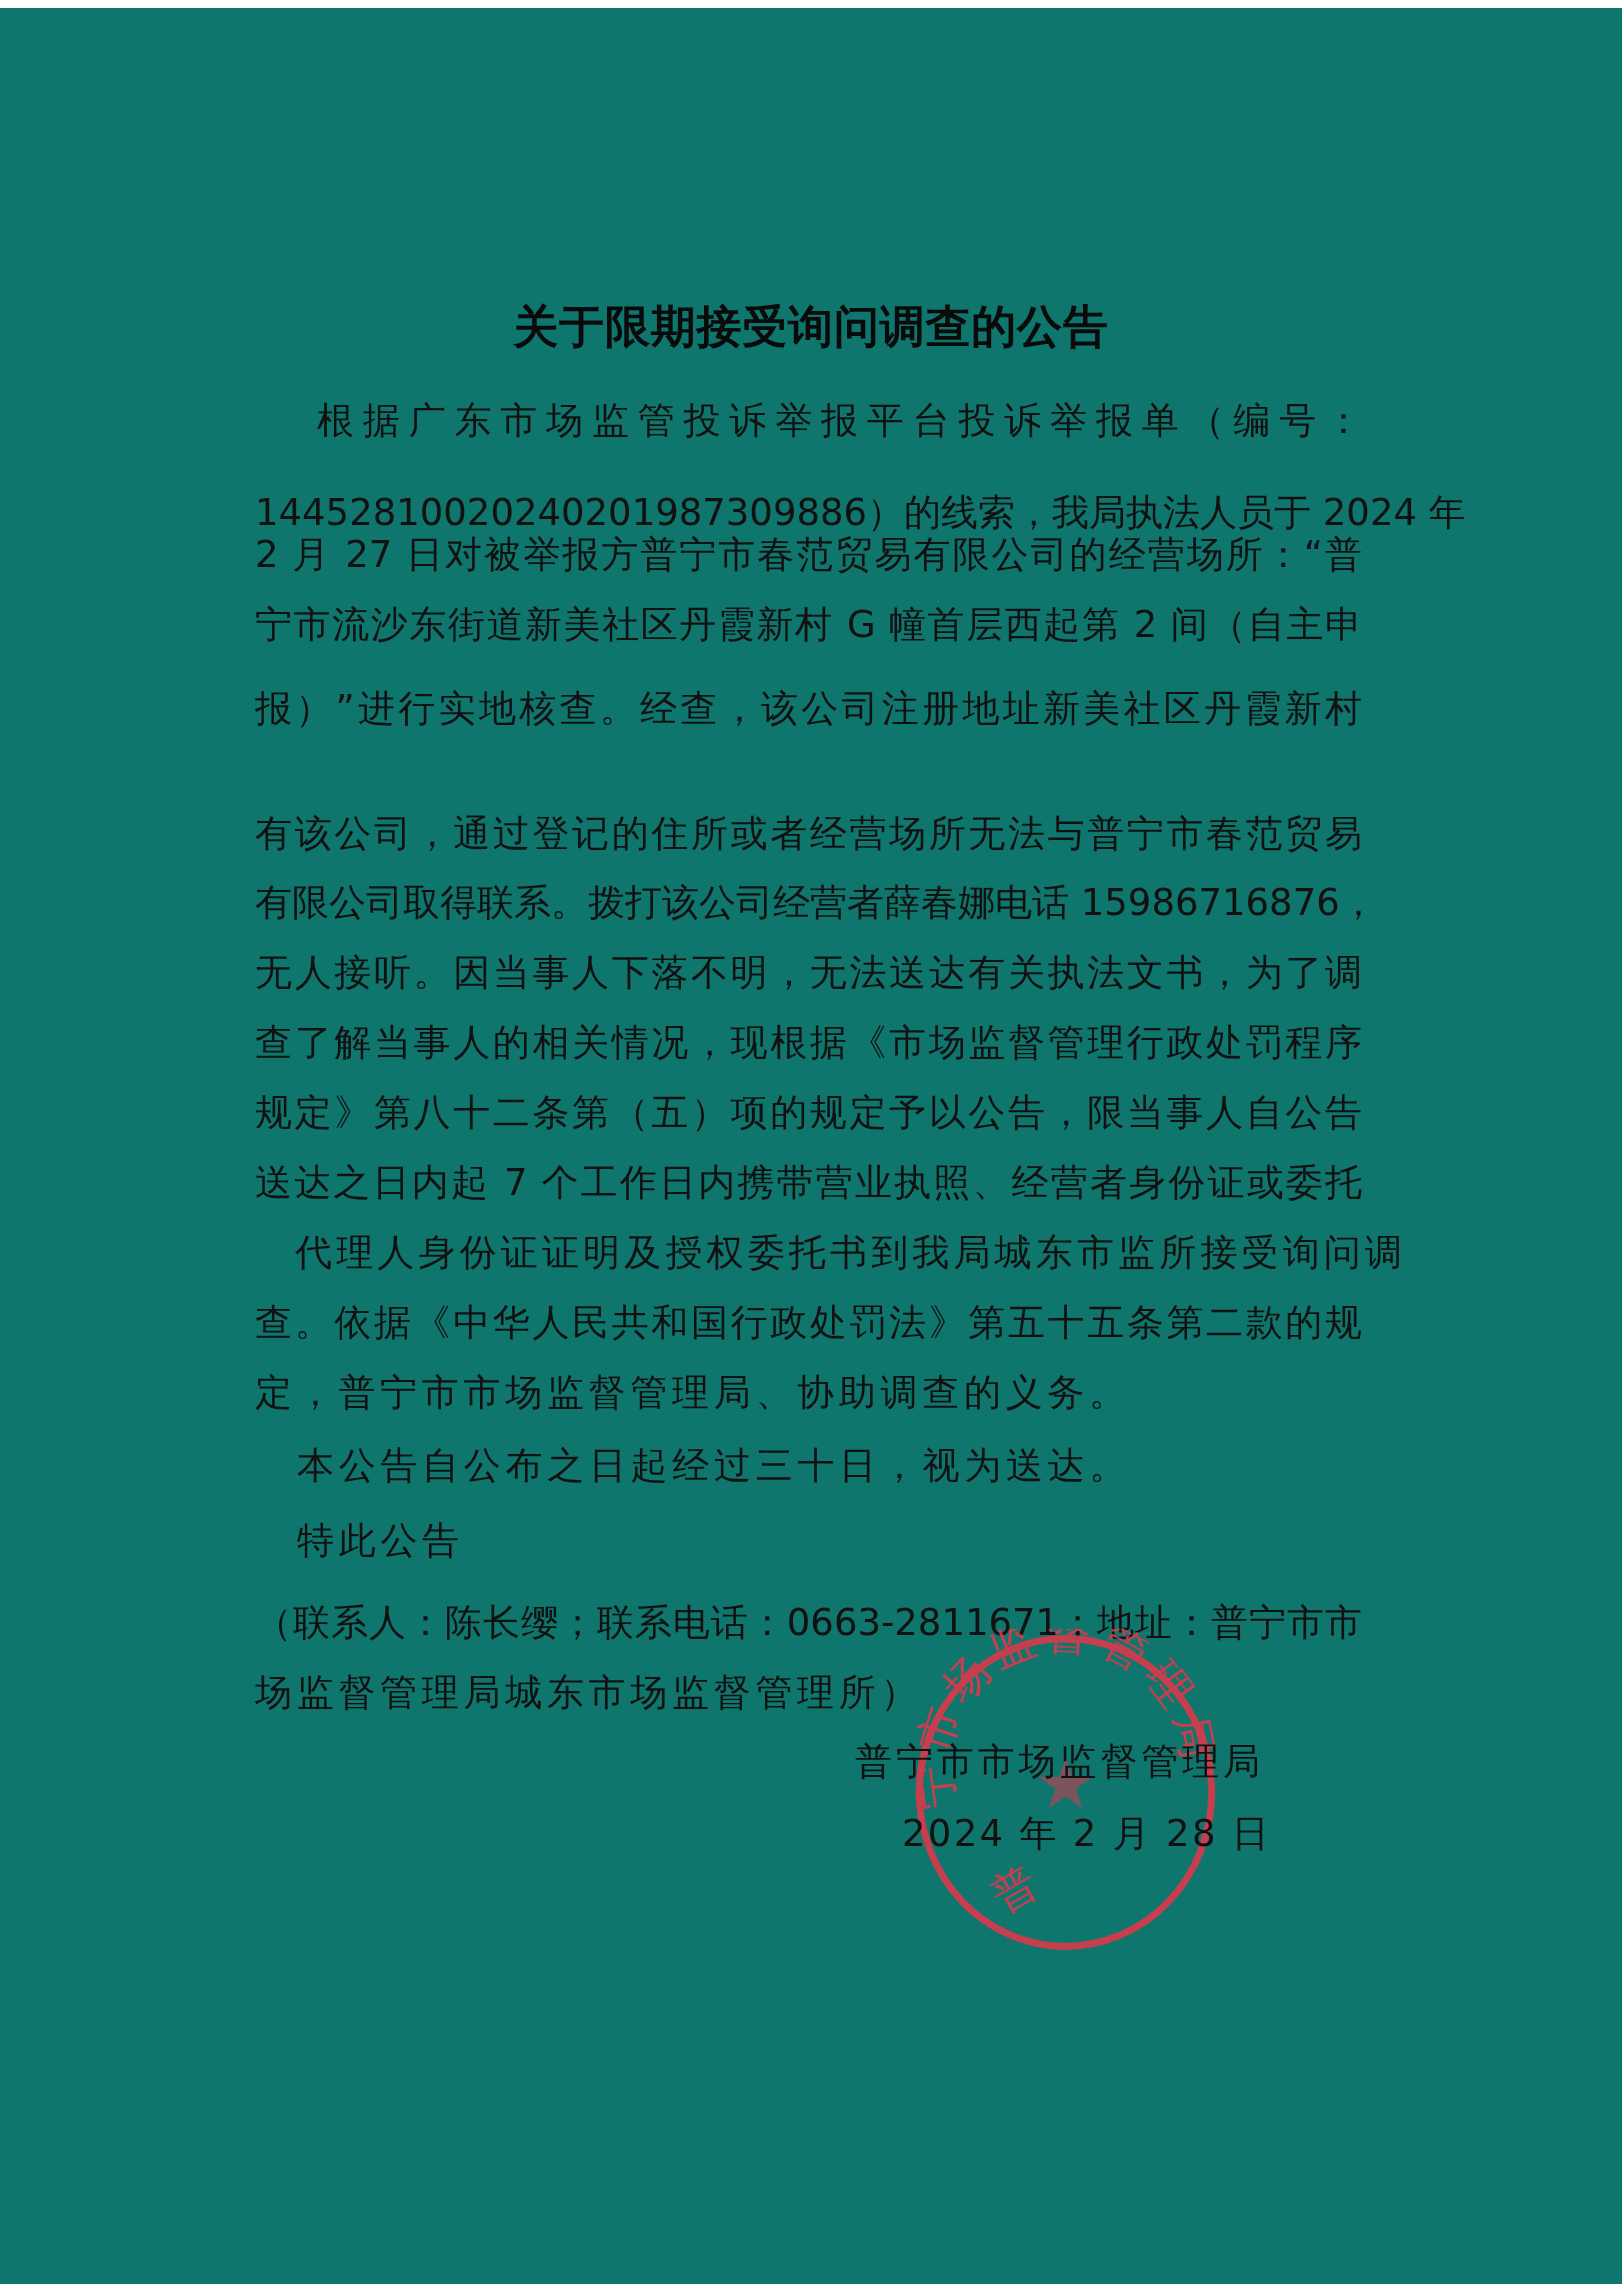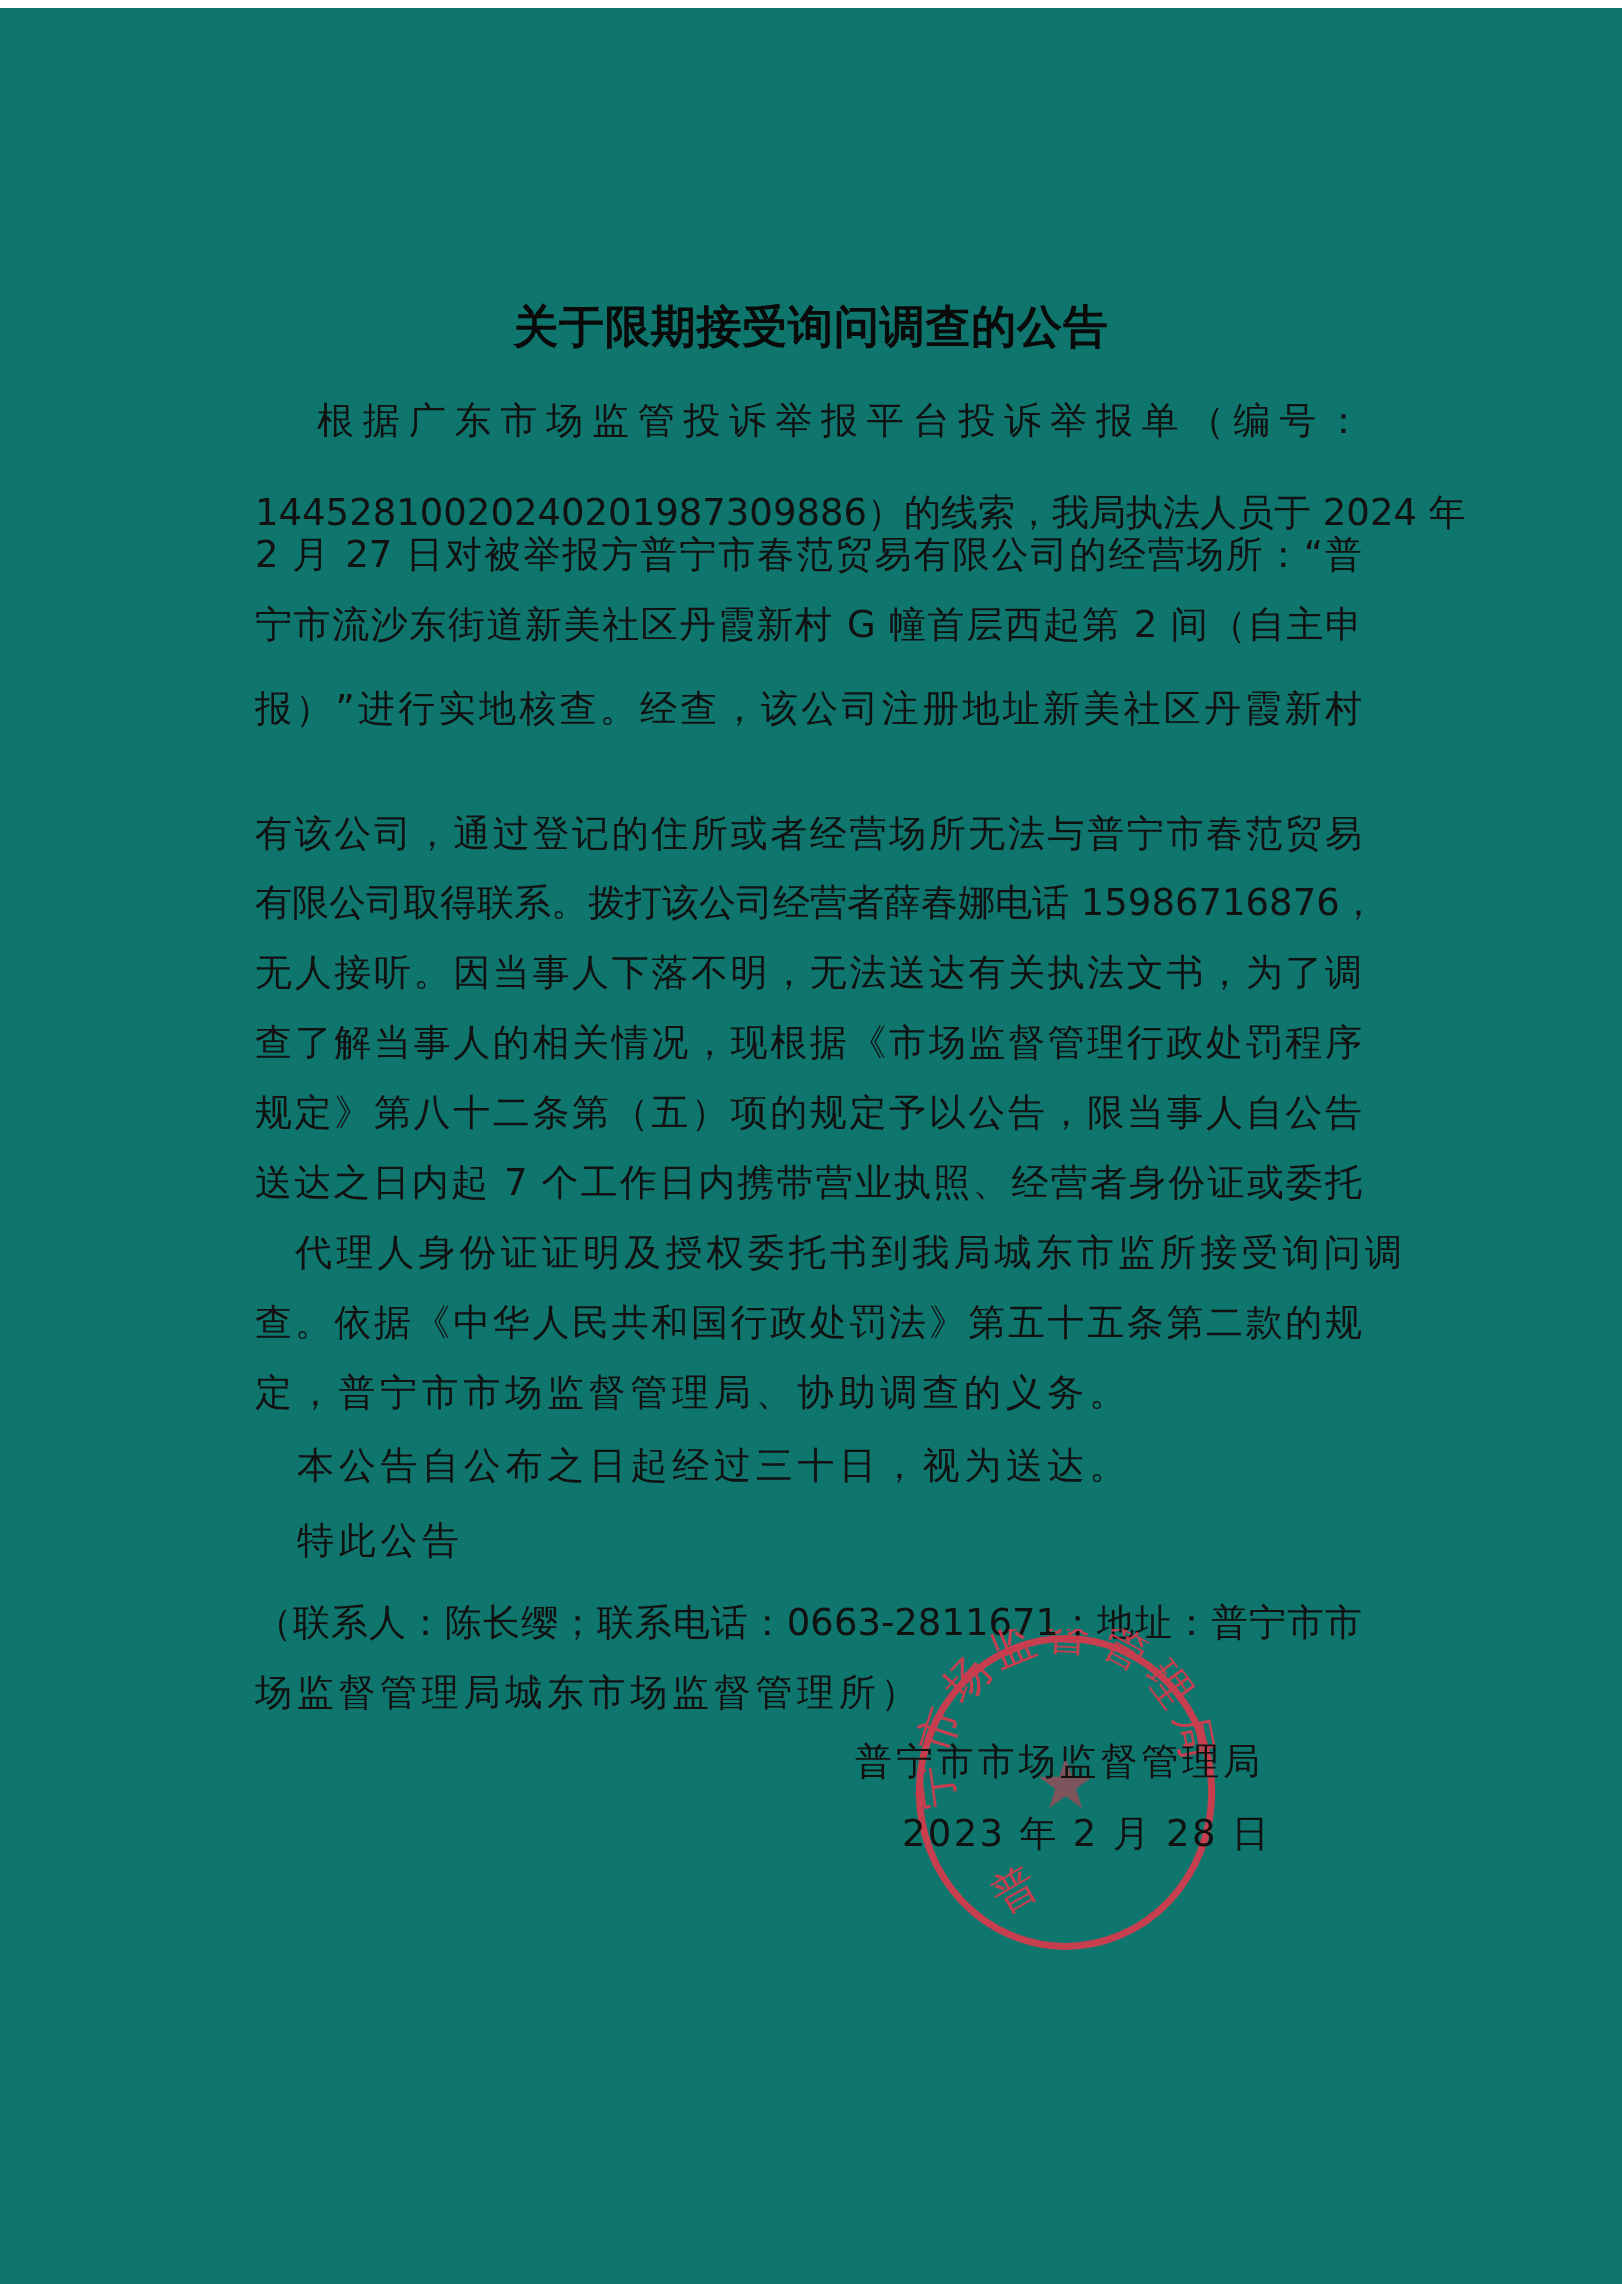--- a/index.html
+++ b/index.html
@@ -97,16 +97,16 @@
     </defs>
     <ellipse cx="200" cy="210" rx="188" ry="198" fill="none" stroke="#e8354a" stroke-width="9"></ellipse>
     <text font-size="56" fill="#e8354a" font-family="DejaVu Sans, sans-serif" letter-spacing="10">
       <textPath href="#arc" startOffset="4%">宁市场监督管理局</textPath>
     </text>
     <text x="200" y="230" text-anchor="middle" font-size="90" fill="#e8354a" opacity="0.6" font-family="DejaVu Sans, sans-serif">★</text>
     <text x="120" y="365" font-size="56" fill="#e8354a" font-family="DejaVu Sans, sans-serif" transform="rotate(-30 120 365)">普</text>
   </svg>
 
   <div class="sig" style="left:855px;top:1730px;letter-spacing:3.9px;">普宁市市场监督管理局</div>
-  <div class="sig" style="left:902px;top:1802px;letter-spacing:2.3px;">2023 年 2 月 28 日</div>
+  <div class="sig" style="left:902px;top:1802px;letter-spacing:2.3px;">2024 年 2 月 28 日</div>
 
 </div>
 
 
 </body></html>

